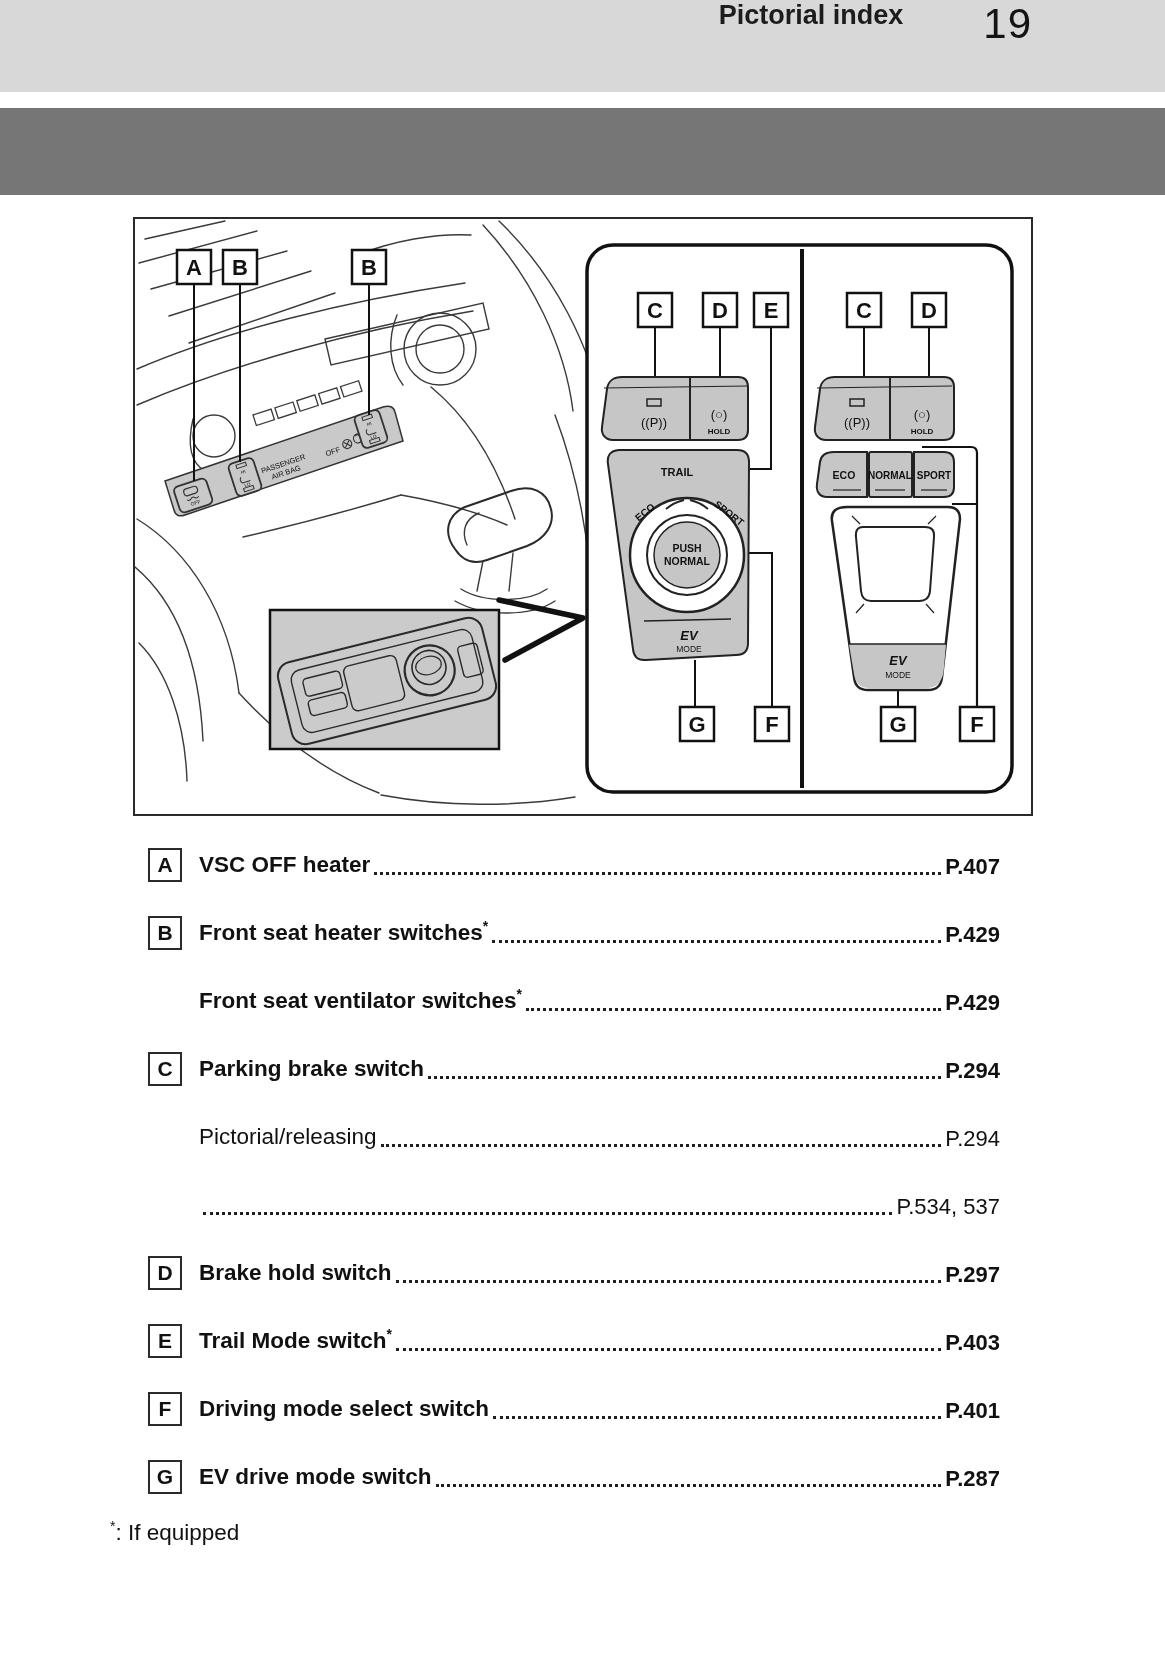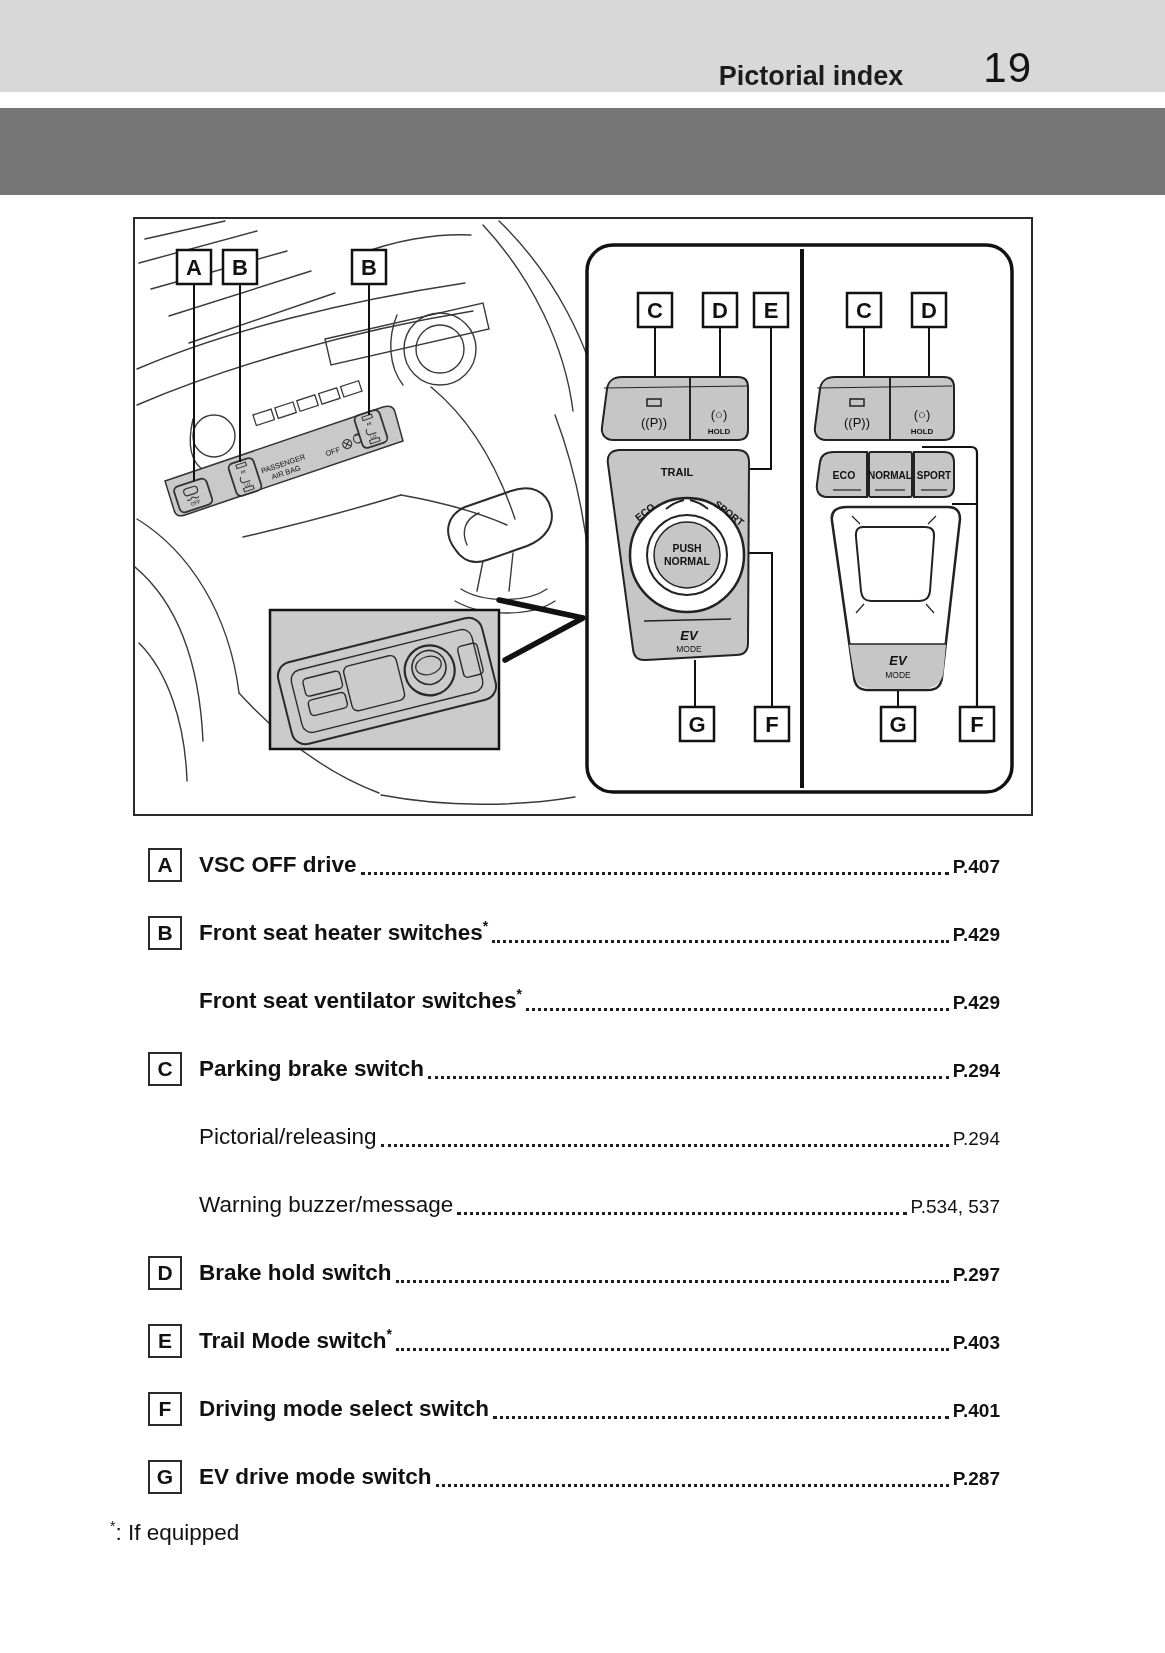--- a/index.html
+++ b/index.html
@@ -2,21 +2,21 @@
 <html><head>
 <meta charset="utf-8">
 <style>
   html,body{margin:0;padding:0;}
   body{
     width:1165px;height:1653px;background:#ffffff;position:relative;overflow:hidden;
     font-family:"Liberation Sans",sans-serif;color:#111;
   }
   
   .band-light{
-    height:92px;background:#d8d8d8;display:flex;align-items:flex-end;
+    height:92px;background:#d8d8d8;display:flex;align-items:flex-start;
     justify-content:flex-end;padding-right:133px;box-sizing:border-box;gap:80px;
   }
   .header-title{font-size:27px;font-weight:bold;color:#1c1c1c;}
   .header-page{font-size:42px;font-weight:normal;color:#141414;letter-spacing:1px;}
   .band-dark{height:87px;background:#767676;margin-top:16px;}
   
   .figure{
     margin:22px 0 0 133px;width:896px;height:595px;border:2px solid #2a2a2a;
     background:#fff;position:relative;
   }
@@ -28,21 +28,21 @@
   .letter-box{
     width:30px;height:30px;border:2px solid #2a2a2a;background:#fff;
     font-weight:bold;font-size:21px;line-height:30px;text-align:center;
     margin-right:17px;flex-shrink:0;
   }
   .letter-box.empty{border-color:transparent;background:transparent;}
   .row-label{font-size:22.5px;white-space:nowrap;line-height:30px;}
   .label-sup{font-size:14px;position:relative;top:-9px;}
   .index-row.bold .row-label,.index-row.bold .row-page{font-weight:bold;}
   .dots{flex:1;border-bottom:3px dotted #1f1f1f;margin:0 4px;transform:translateY(-7px);min-width:24px;}
-  .row-page{font-size:19px;white-space:nowrap;line-height:30px;margin-top:16px;}
+  .row-page{font-size:22px;white-space:nowrap;line-height:30px;margin-top:16px;}
   .footnote{margin:26px 0 4px 110px;font-size:22.5px;}
   .footnote .fn-sup{font-size:14px;position:relative;top:-9px;}
 </style>
 </head>
 <body>
 
 <div class="band-light">
   <span class="header-title">Pictorial index</span>
   <span class="header-page">19</span>
 </div>
@@ -325,21 +325,21 @@
         <text x="17" y="25" font-size="22" font-weight="bold" text-anchor="middle">F</text>
       </g>
     </g>
   </g>
 </svg>
 </div>
 
 <div class="index">
   <div class="index-row bold">
     <span class="letter-box">A</span>
-    <span class="row-label"><span class="label-text">VSC OFF drive</span><span class="label-sup"></span></span>
+    <span class="row-label"><span class="label-text">VSC OFF heater</span><span class="label-sup"></span></span>
     <span class="dots"></span>
     <span class="row-page">P.407</span>
   </div>
 
   <div class="index-row bold">
     <span class="letter-box">B</span>
     <span class="row-label"><span class="label-text">Front seat heater switches</span><span class="label-sup">*</span></span>
     <span class="dots"></span>
     <span class="row-page">P.429</span>
   </div>
@@ -361,21 +361,20 @@
   <div class="index-row">
     <span class="letter-box empty"></span>
     <span class="row-label"><span class="label-text">Pictorial/releasing</span><span class="label-sup"></span></span>
     <span class="dots"></span>
     <span class="row-page">P.294</span>
   </div>
 
 
   <div class="index-row">
     <span class="letter-box empty"></span>
-    <span class="row-label"><span class="label-text">Warning buzzer/message</span><span class="label-sup"></span></span>
     <span class="dots"></span>
     <span class="row-page">P.534, 537</span>
   </div>
 
   <div class="index-row bold">
     <span class="letter-box">D</span>
     <span class="row-label"><span class="label-text">Brake hold switch</span><span class="label-sup"></span></span>
     <span class="dots"></span>
     <span class="row-page">P.297</span>
   </div>

